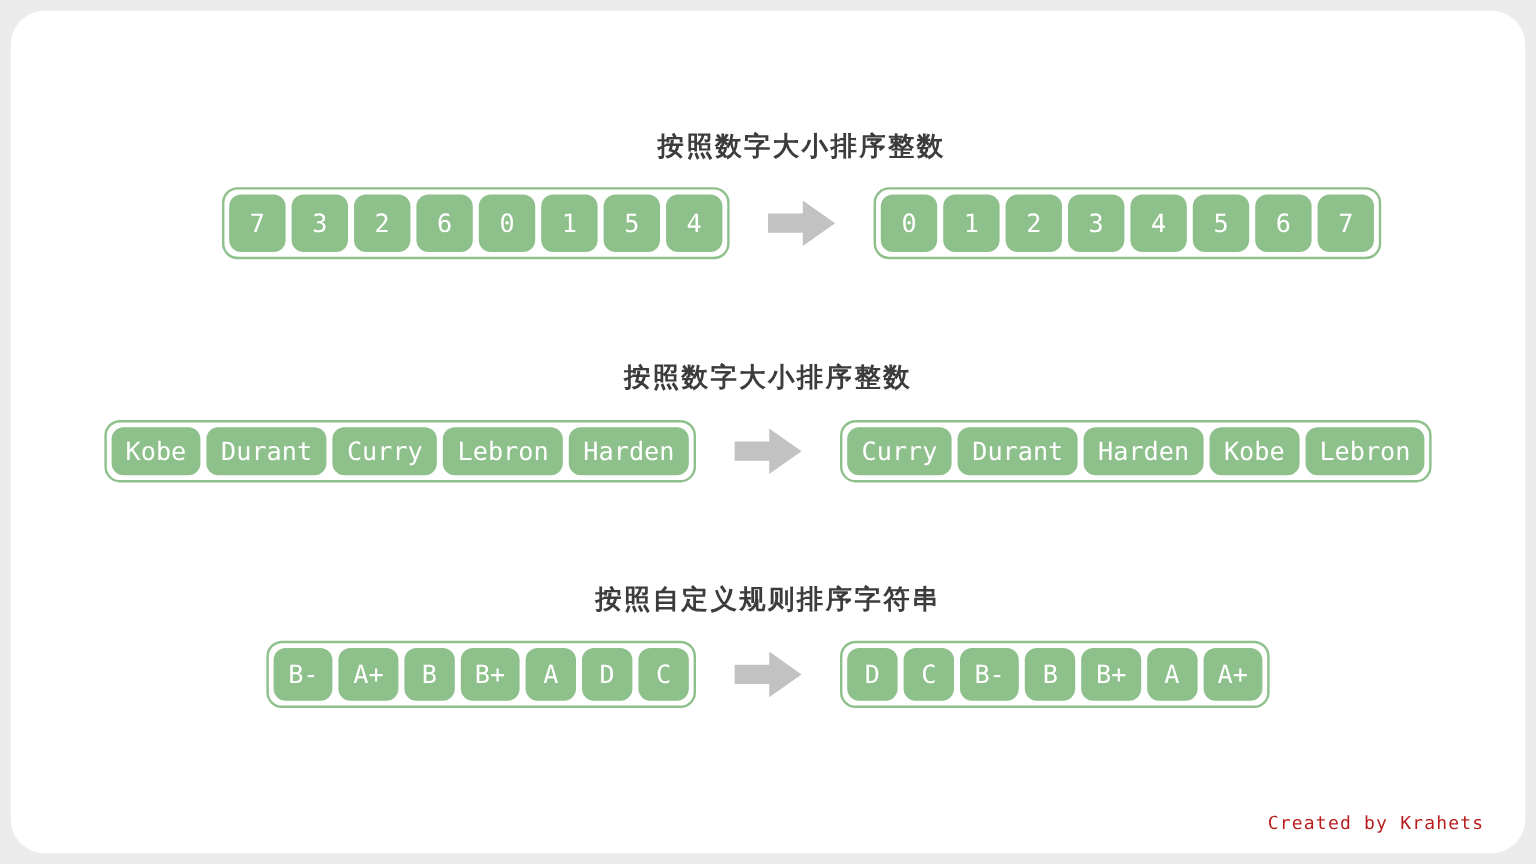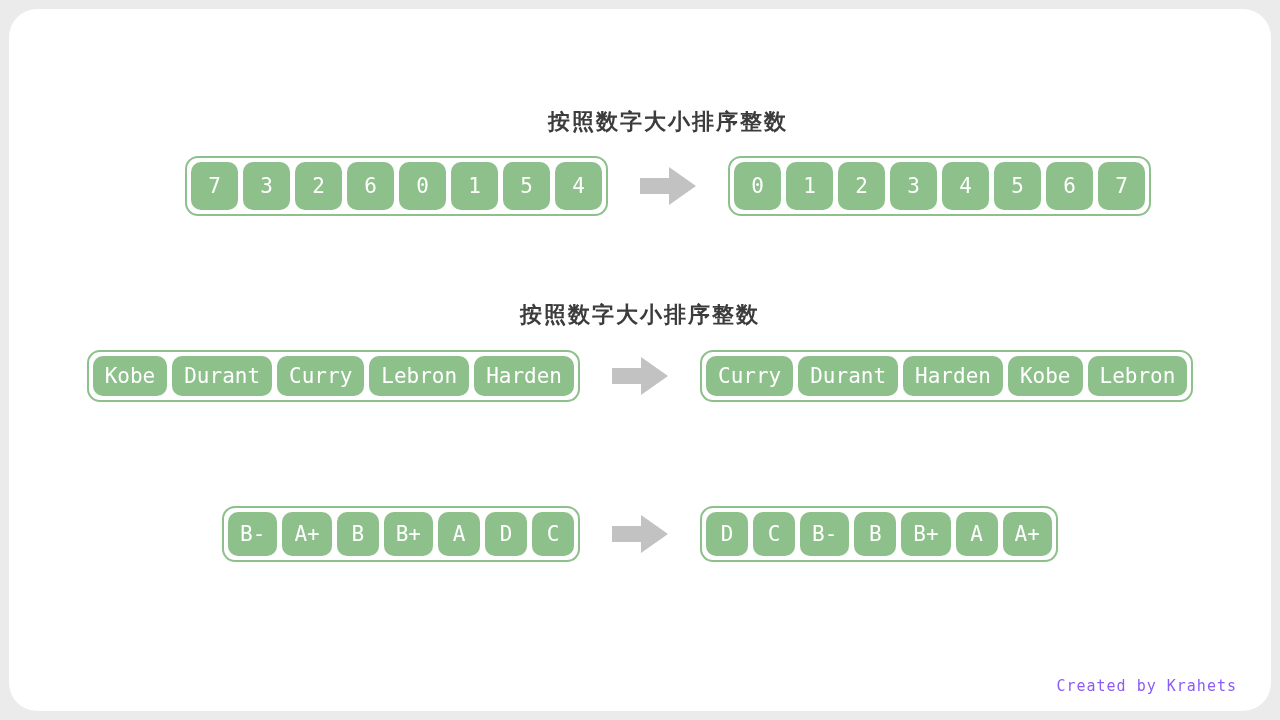--- a/index.html
+++ b/index.html
@@ -77,21 +77,21 @@
     flex: 0 0 auto;
     display: block;
   }
   .watermark {
     position: absolute;
     right: 34px;
     bottom: 16px;
     font-family: "DejaVu Sans Mono", monospace;
     font-size: 15px;
     letter-spacing: 1px;
-    color: #8b5cf6;
+    color: #b91c1c;
     white-space: nowrap;
   }
 </style>
 </head>
 <body>
 
 <div class="card">
 
   <div class="section section-1">
     <div class="section-title">按照数字大小排序整数</div>
@@ -139,20 +139,21 @@
           <div class="box">Curry</div>
           <div class="box">Durant</div>
           <div class="box">Harden</div>
           <div class="box">Kobe</div>
           <div class="box">Lebron</div>
         </div>
     </div>
   </div>
 
   <div class="section section-3">
+    <div class="section-title">按照自定义规则排序字符串</div>
     <div class="arrays">
       <div class="array-container">
           <div class="box">B-</div>
           <div class="box">A+</div>
           <div class="box">B</div>
           <div class="box">B+</div>
           <div class="box">A</div>
           <div class="box">D</div>
           <div class="box">C</div>
         </div>

